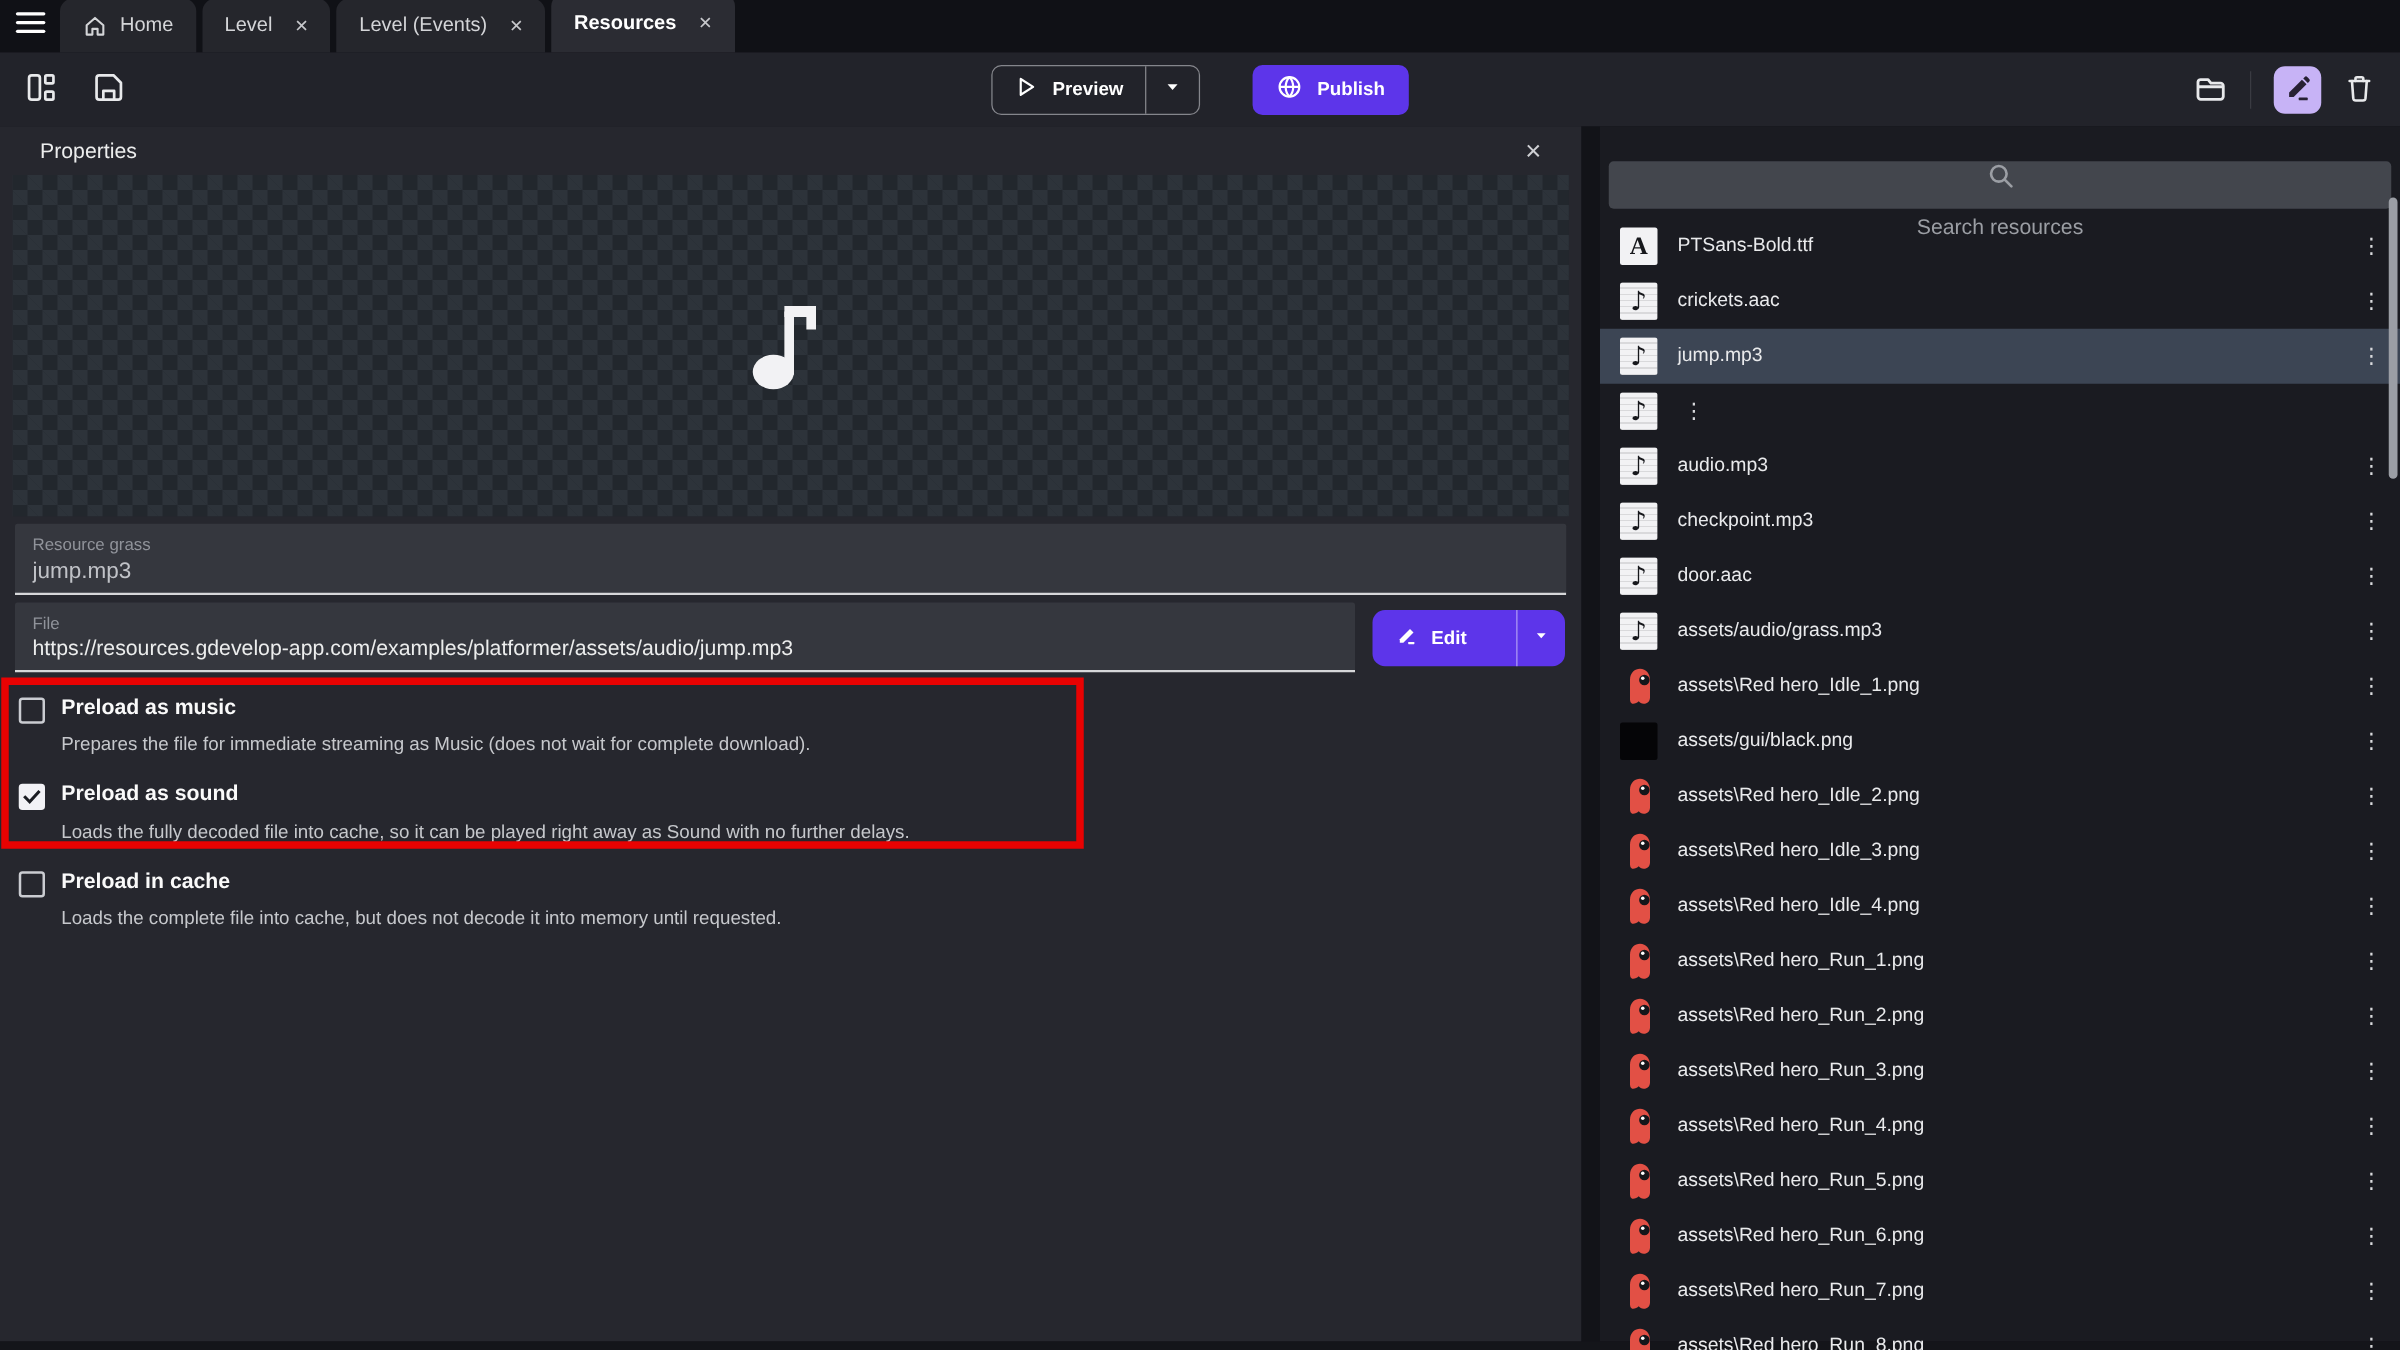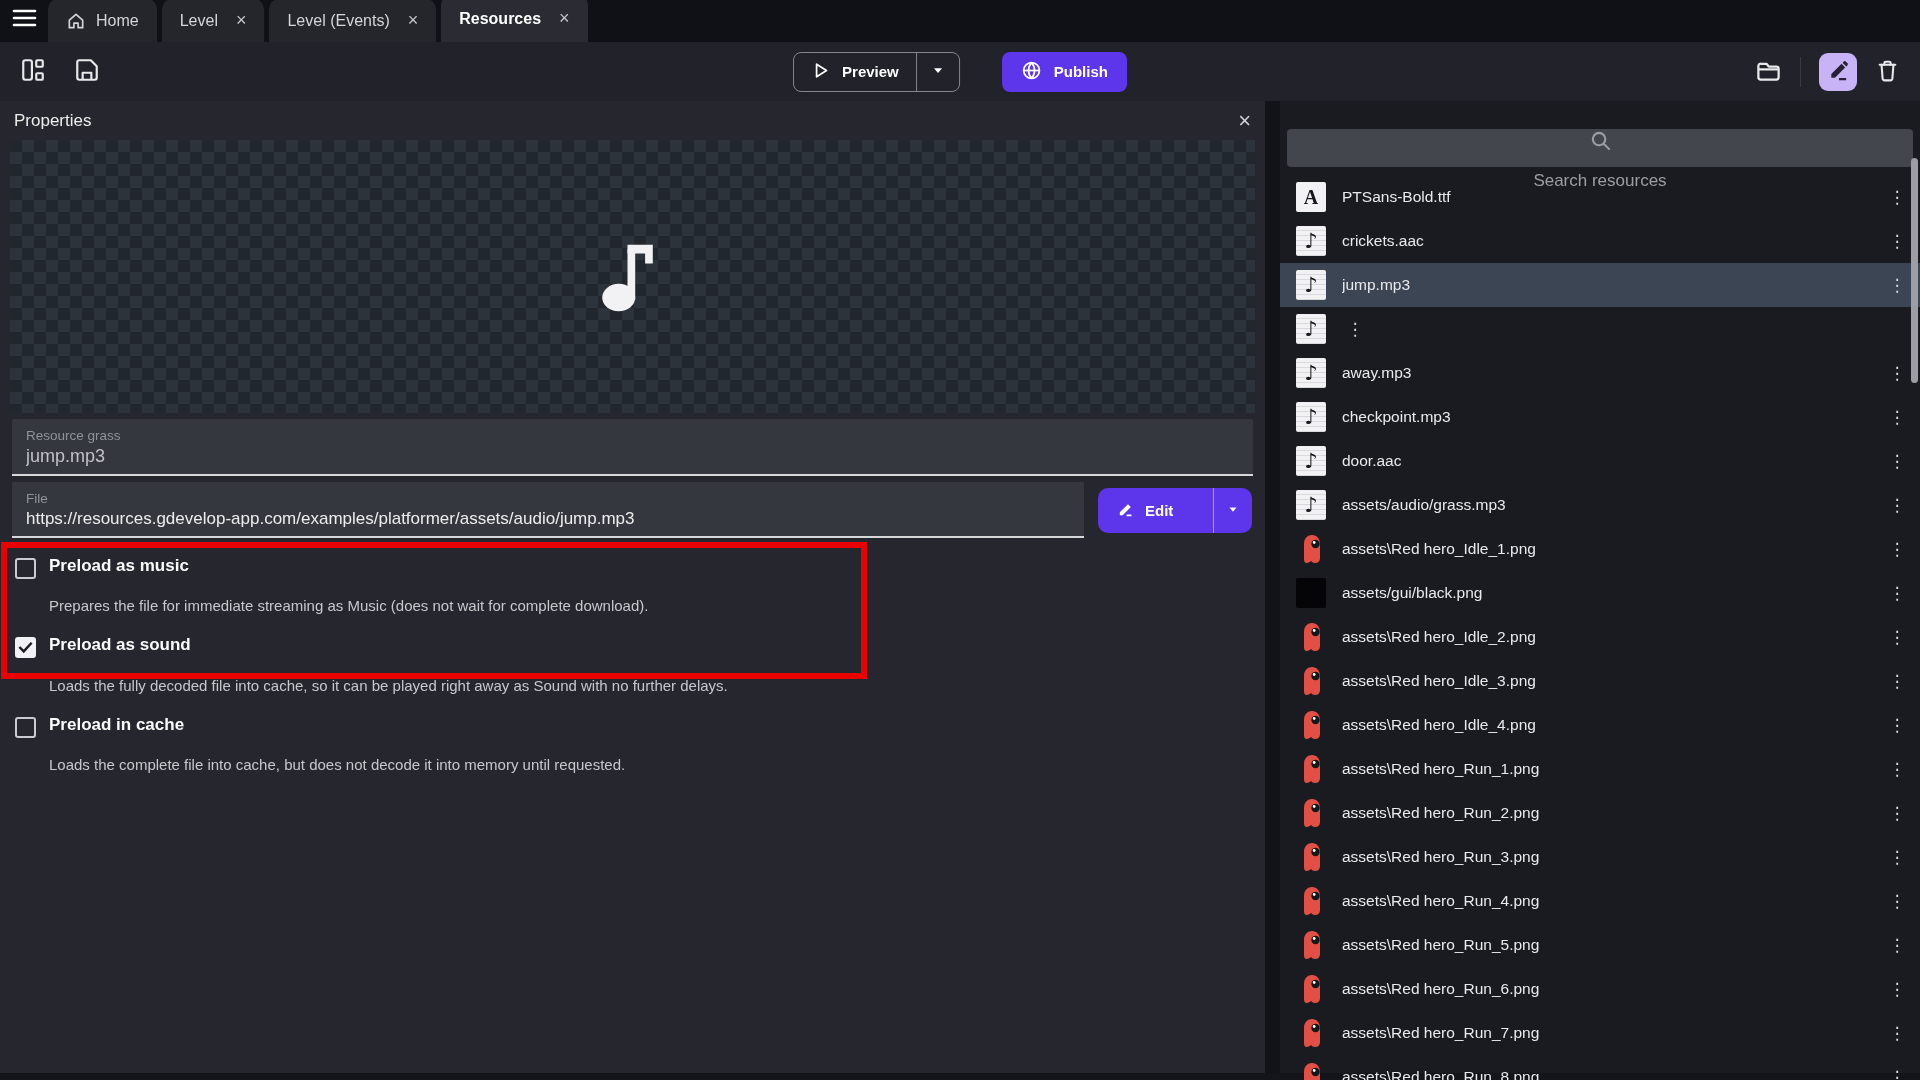--- a/index.html
+++ b/index.html
@@ -29,21 +29,21 @@
                  color:#fff; font-weight:bold; font-size:15px; cursor:pointer;margin-left:12px; }
   .tool-right { margin-left:auto; display:flex; align-items:center; gap:14px; }
   .divider-v { width:1px; height:30px; background:#3a3b42; margin-right:4px; }
   .icon-btn.active-purple { background:#c7b3f6; border-radius:9px; width:38px; height:38px; }
 
   
   .main { display:flex; height:972px; background:#121318; }
 
   
   .properties { width:1265px; background:#26272e; position:relative; flex:none; }
-  .prop-header { height:39px; display:flex; align-items:center; justify-content:space-between; padding:0 14px; }
+  .prop-header { height:39px; display:flex; align-items:center; justify-content:space-between; padding:0 32px; }
   .prop-title { font-size:17px; color:#eceded; }
   .prop-close { font-size:22px; color:#cfd0d4; cursor:pointer; line-height:1; }
   .checker { margin:0 10px; height:273px;
              background-color:#22272d;
              background-image:
                linear-gradient(45deg,#2d333a 25%,transparent 25%,transparent 75%,#2d333a 75%),
                linear-gradient(45deg,#2d333a 25%,transparent 25%,transparent 75%,#2d333a 75%);
              background-size:24px 24px; background-position:0 0,12px 12px;
              display:flex; align-items:center; justify-content:center; }
   .field { background:#35373e; border-bottom:2px solid #d6d7d9; margin:6px 12px 0 12px; padding:9px 14px 7px 14px; border-radius:2px 2px 0 0; cursor:text; }
@@ -59,21 +59,21 @@
 
   .options { position:relative; margin-top:6px; }
   .red-annotation { position:absolute; left:1px; top:-2px; width:866px; height:137px; border:6px solid #e80202; pointer-events:none; z-index:4; }
   .option { display:flex; gap:13px; padding:11px 14px 9px 15px; align-items:flex-start; }
   .checkbox { width:21px; height:21px; border:2.5px solid #caccd1; border-radius:3px; margin-top:3px; flex:none; cursor:pointer;
               display:flex; align-items:center; justify-content:center; background:transparent; }
   .checkbox.checked { background:#f2f2f6; border-color:#f2f2f6; }
   .checkbox svg { display:none; }
   .checkbox.checked svg { display:block; }
   .option-label { font-size:17px; font-weight:bold; color:#fafafa; line-height:1.25; }
-  .option-desc { font-size:15px; color:#c6c8cc; margin-top:21px; }
+  .option-desc { font-size:15px; color:#c6c8cc; margin-top:11px; }
 
   
   .resources-panel { width:640px; margin-left:15px; background:#1a1b21; position:relative; flex:none; }
   .search { margin:28px 7px 8px 7px; height:38px; background:#43464d; border-radius:4px;
             display:flex; align-items:center; padding:0 14px; gap:15px; cursor:text;flex-direction:column; }
   .search-placeholder { color:#9b9ea4; font-size:17px; }
   .res-list { }
   .res-row { height:44px; display:flex; align-items:center; padding:0 10px 0 16px; gap:16px; cursor:pointer; }
   .res-row.selected { background:#3c4554; }
   .res-icon { width:30px; height:30px; flex:none; border-radius:2px; display:flex; align-items:center; justify-content:center;
@@ -321,21 +321,21 @@
         <div class="res-row">
           <span class="res-icon box-white lined">
             <span class="glyph-note">♪</span>
           </span>
           <span class="kebab">⋮</span>
         </div>
         <div class="res-row">
           <span class="res-icon box-white lined">
             <span class="glyph-note">♪</span>
           </span>
-          <span class="res-name">away.mp3</span>
+          <span class="res-name">audio.mp3</span>
           <span class="kebab">⋮</span>
         </div>
         <div class="res-row">
           <span class="res-icon box-white lined">
             <span class="glyph-note">♪</span>
           </span>
           <span class="res-name">checkpoint.mp3</span>
           <span class="kebab">⋮</span>
         </div>
         <div class="res-row">

